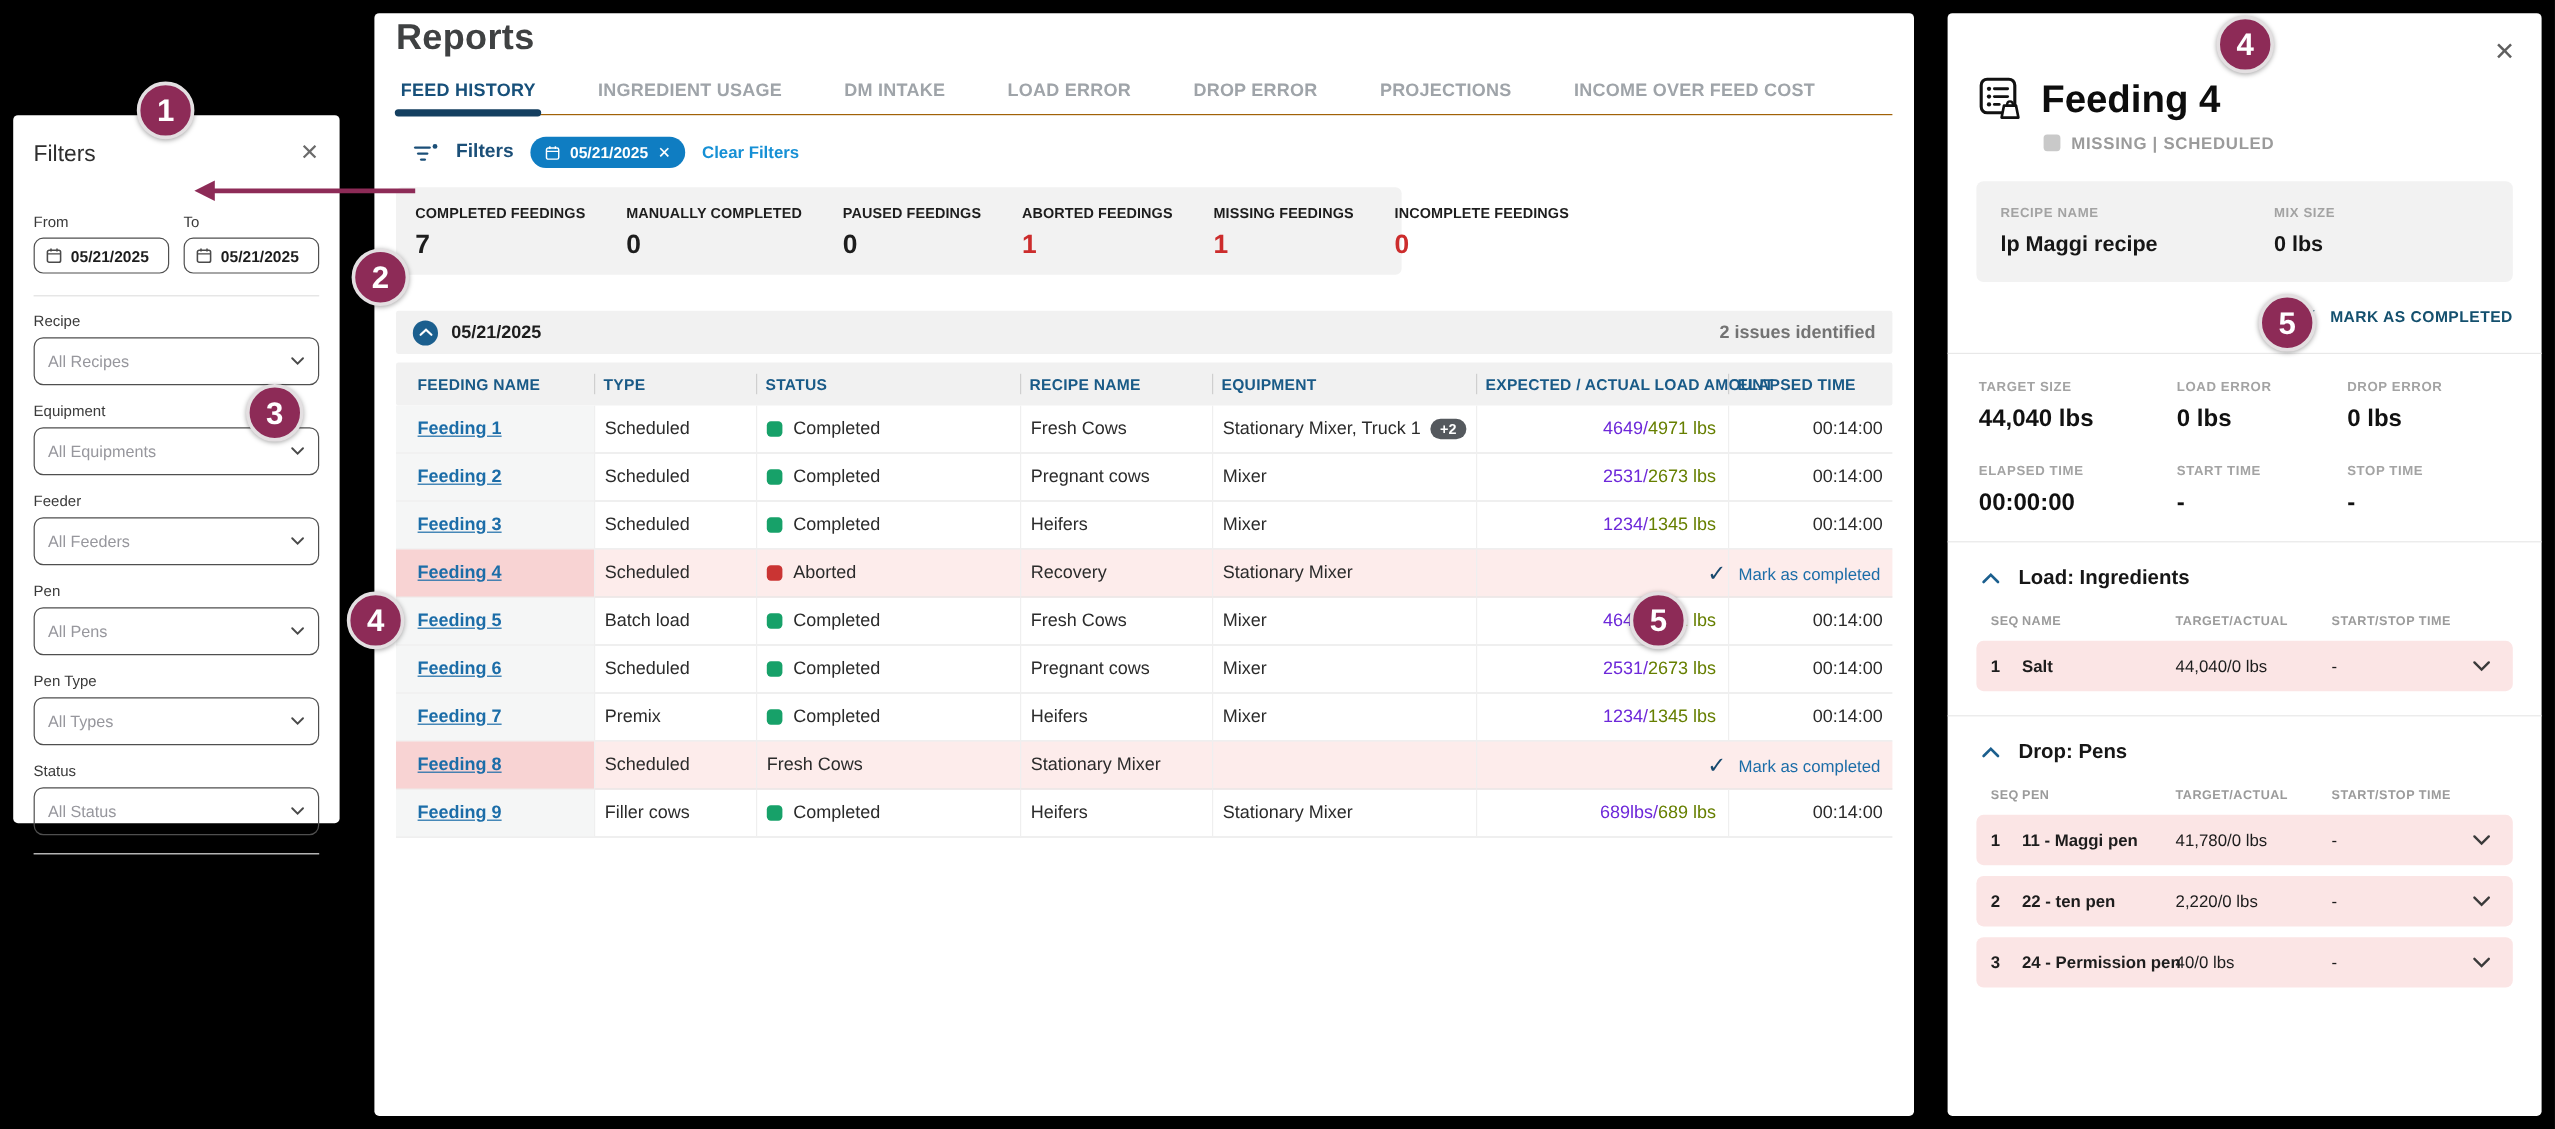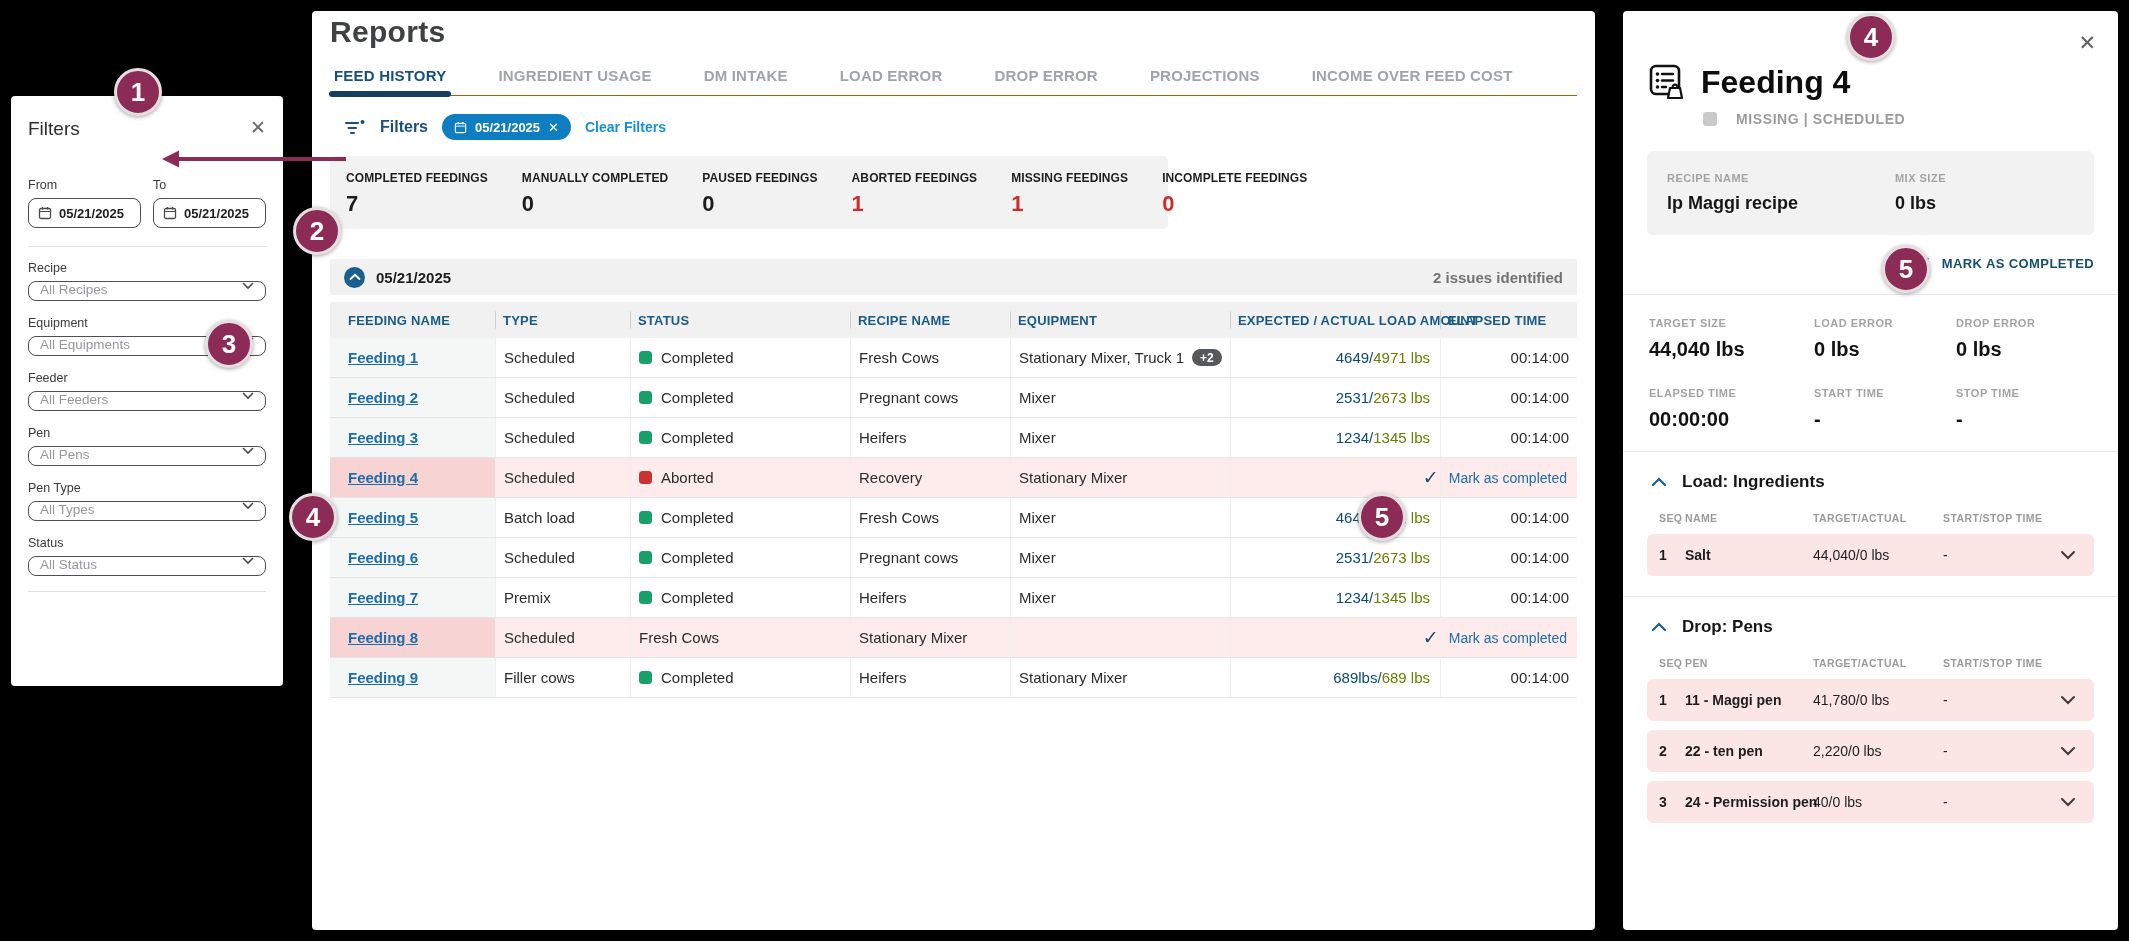--- a/index.html
+++ b/index.html
@@ -12,21 +12,21 @@
   .lp-head { display:flex; justify-content:space-between; align-items:flex-start; }
   .lp-title { font-size:19px; color:#2e2e2e; font-weight:500; }
   .close-x { font-size:19px; color:#6b6b6b; cursor:pointer; line-height:1; }
   .lp-dates { display:flex; gap:12px; margin-top:38px; }
   .lp-date-col { width:113px; }
   .field-label { font-size:12.5px; color:#3a3a3a; margin-bottom:6px; }
   .date-box { height:30px; border:1px solid #4f4f4f; border-radius:8px; display:flex; align-items:center; gap:7px; padding:0 9px; }
   .date-box .val { font-size:13px; font-weight:bold; color:#1d1d1d; }
   .lp-divider { border:none; border-top:1px solid #e0e0e0; margin:18px 0 14px; }
   .lp-field { margin-bottom:15px; }
-  .select-box { height:20px; border:1px solid #4f4f4f; border-radius:8px; display:flex; justify-content:space-between; padding:0 11px; }
+  .select-box { height:40px; border:1px solid #4f4f4f; border-radius:8px; display:flex; align-items:center; justify-content:space-between; padding:0 11px; }
   .select-box .ph { font-size:13.5px; color:#97979d; }
 
   
   .main-panel { left:312px; top:11px; width:1283px; height:919px; padding:4px 18px; }
   .page-title { font-size:30px; font-weight:600; color:#3f4142; letter-spacing:.3px; }
   .tabs { display:flex; gap:52px; margin-top:18px; border-bottom:1px solid #a16207; padding:0 4px; }
   .tab { font-size:15px; font-weight:bold; color:#9fa4a9; letter-spacing:.2px; padding-bottom:11px; position:relative; cursor:pointer; white-space:nowrap; }
   .tab.active { color:#17507a; }
   .tab.active::after { content:''; position:absolute; left:-5px; right:-5px; bottom:-2px; height:6px; background:#143f60; border-radius:3px; }
 
@@ -53,33 +53,33 @@
   .ft-head .hcell + .hcell::before { content:''; position:absolute; left:0; top:50%; transform:translateY(-50%); width:1px; height:17px; background:#cfcfcf; }
   .ft-row { height:40px; border-bottom:1px solid #e5e5e5; position:relative; font-size:15px; color:#2b2b2b; }
   .ft-row .cell { height:100%; display:flex; align-items:center; padding-left:8px; border-left:1px solid #efefef; overflow:hidden; white-space:nowrap; }
   .ft-row .cell:first-child { border-left:none; padding-left:18px; background:#f5f6f6; }
   .ft-row.is-issue { background:#fdeceb; }
   .ft-row.is-issue .cell:first-child { background:#f8d3d3; }
   .feed-link { font-weight:bold; color:#1c6da8; text-decoration:underline; cursor:pointer; }
   .status-sq { width:13px; height:13px; border-radius:3.5px; margin-right:9px; flex:none; }
   .equip-badge { background:#55595e; color:#fff; font-size:12px; font-weight:bold; border-radius:10px; padding:1.5px 8px; margin-left:8px; }
   .amount-cell { justify-content:flex-end; padding-right:10px; }
-  .amt-expected { color:#0c4a6e; }
+  .amt-expected { color:#6d28d9; }
   .amt-actual { color:#667f00; }
   .elapsed-cell { justify-content:flex-end; padding-right:8px; }
   .row-action { position:absolute; right:10px; top:0; height:100%; display:flex; align-items:center; gap:10px; }
   .row-action .chk { color:#17496e; font-size:19px; }
   .row-action .txt { color:#1c6da8; font-size:14px; }
 
   
   .detail-panel { left:1623px; top:11px; width:495px; height:919px; padding:22px 24px; }
   .dp-close { position:absolute; top:20px; right:22px; font-size:21px; color:#5f5f5f; cursor:pointer; }
   .dp-title-row { display:flex; align-items:center; gap:12px; margin-top:28px; }
   .dp-title { font-size:32px; font-weight:bold; color:#0d0d0d; }
-  .dp-status-row { display:flex; align-items:center; gap:19px; margin:8px 0 0 56px; }
+  .dp-status-row { display:flex; align-items:center; gap:9px; margin:8px 0 0 56px; }
   .dp-status-sq { width:14px; height:14px; border-radius:3px; background:#c9c9c9; }
   .dp-status-text { font-size:14px; font-weight:bold; color:#9b9b9b; letter-spacing:.6px; }
   .dp-info-card { margin-top:24px; background:#f2f2f2; border-radius:6px; padding:21px 20px; display:grid; grid-template-columns:56% 44%; }
   .dp-label { font-size:11px; font-weight:bold; color:#a3a3a3; letter-spacing:.5px; }
   .dp-info-card .dp-value { font-size:18px; font-weight:bold; color:#161616; margin-top:9px; }
   .dp-mark-row { margin-top:18px; display:flex; justify-content:flex-end; align-items:center; gap:10px; cursor:pointer; }
   .dp-mark-row .chk { color:#14506e; font-size:17px; }
   .dp-mark-row .txt { color:#14506e; font-size:13px; font-weight:bold; letter-spacing:.4px; }
   .dp-divider { border:none; border-top:1px solid #e8e8e8; margin:20px -24px; }
   .dp-sec-head { display:flex; align-items:center; gap:15px; padding-left:4px; }

